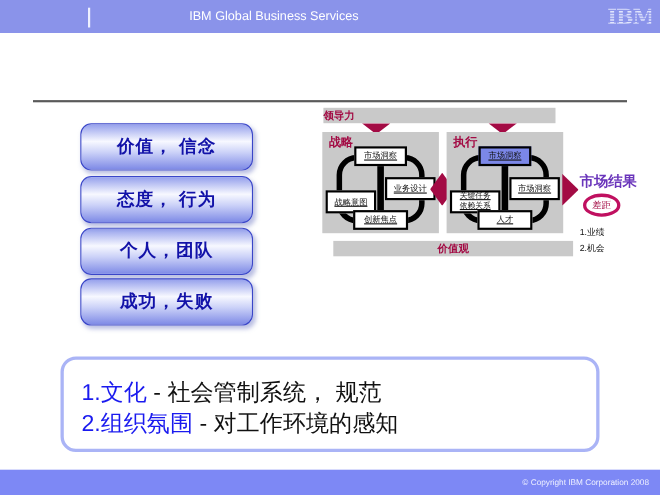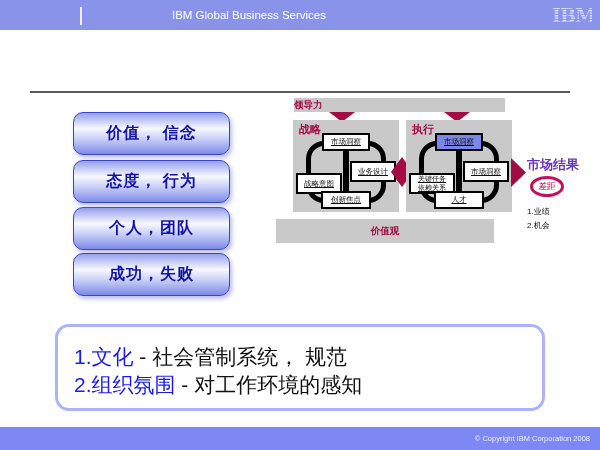--- a/index.html
+++ b/index.html
@@ -44,21 +44,21 @@
   .node-top{left:50%;transform:translateX(-50%);top:13px;width:48px;height:18px;}
   .node-left{left:3px;top:41px;width:46px;height:21px;margin-top:12px;}
   .node-right{right:3px;top:41px;width:46px;height:21px;}
   .node-bottom{left:50%;transform:translateX(-50%);top:71px;width:50px;height:18px;}
   .node-hl{background:#7b87e8;}
   .node-two{white-space:pre-line;font-size:7px;line-height:1.15;}
   .diamond{position:absolute;left:391px;top:157px;width:22px;height:30px;background:#a30b44;
            clip-path:polygon(50% 0,100% 50%,50% 100%,0 50%);}
   .arrow-right{position:absolute;left:511px;top:158px;width:15px;height:29px;background:#a30b44;
            clip-path:polygon(0 0,100% 50%,0 100%);}
-  .values-bar{position:absolute;left:276px;top:219px;width:218px;height:24px;background:#c9c9c9;
+  .values-bar{position:absolute;left:303px;top:219px;width:218px;height:14px;background:#c9c9c9;
             display:flex;align-items:center;justify-content:center;}
 
   
   .market-results{position:absolute;left:527px;top:156px;color:#6a35bb;font-size:13px;font-weight:bold;}
   .gap-oval{position:absolute;left:530px;top:176px;width:34px;height:21px;border:3.5px solid #c01060;
             border-radius:50%;background:#fff;box-sizing:border-box;
             display:flex;align-items:center;justify-content:center;}
   .gap-oval span{color:#a30b44;font-size:8.5px;font-weight:normal;}
   .gap-item{position:absolute;left:527px;color:#111;font-size:8px;}
   .gi1{top:206px}.gi2{top:220px}

